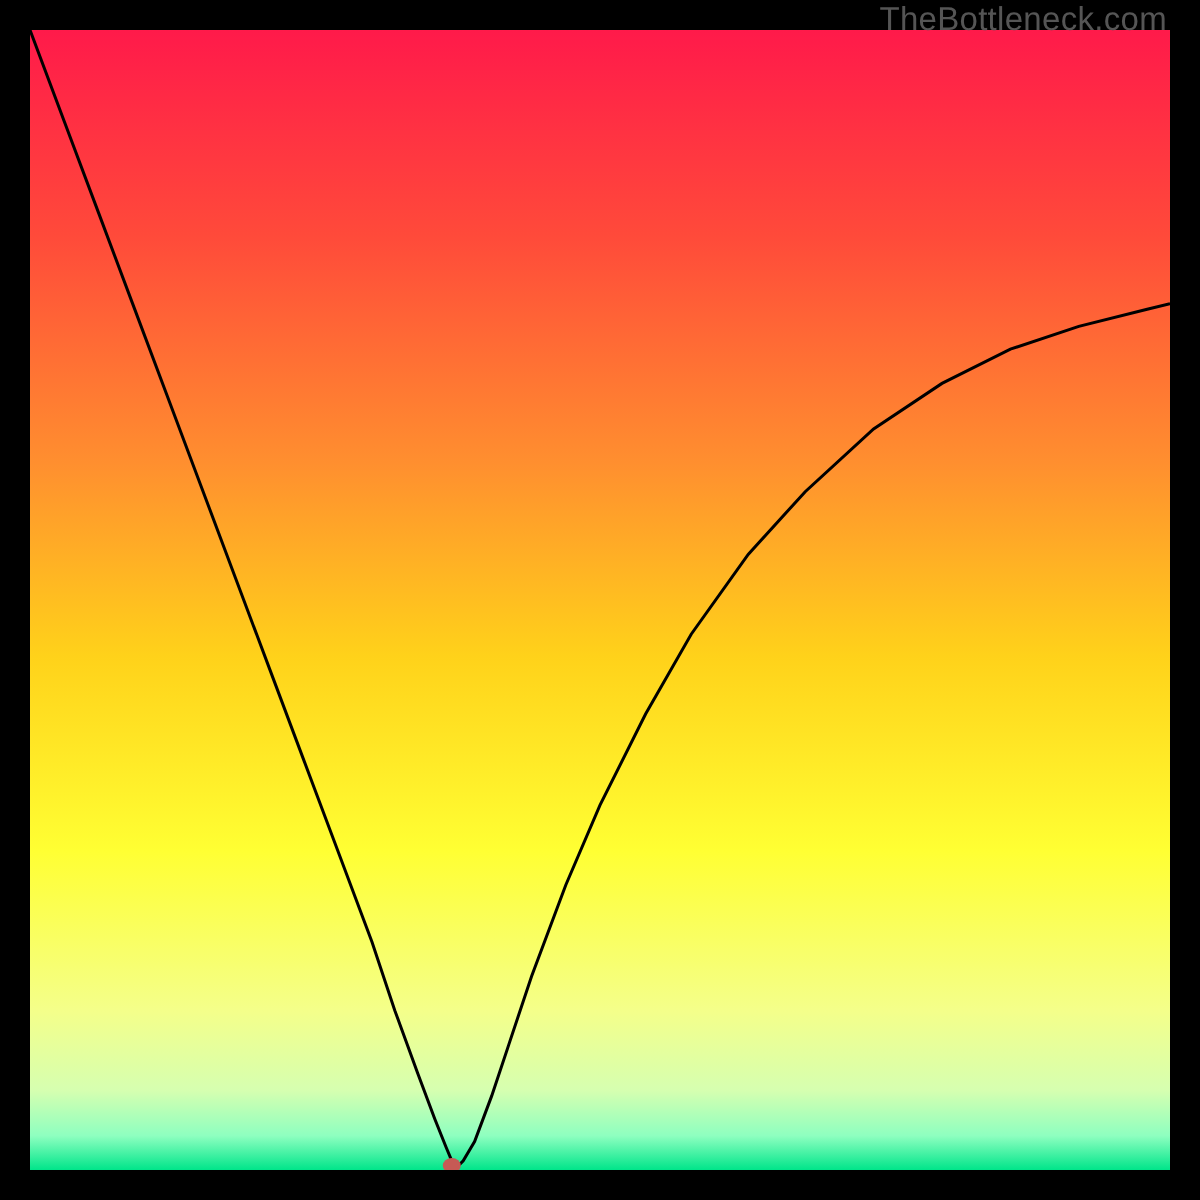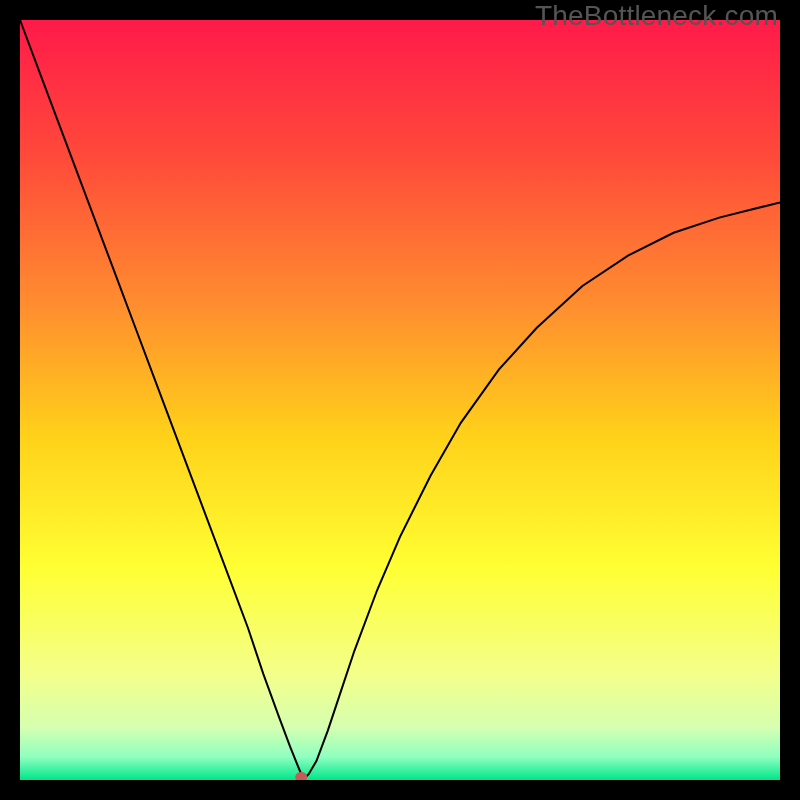--- a/index.html
+++ b/index.html
@@ -23,21 +23,21 @@
     left: 0;
     top: 0;
     width: 760px;
     height: 760px;
   }
   .watermark {
     position: absolute;
     top: 0px;
     right: 22px;
     color: #555;
-    font-size: 28px;
+    font-size: 22px;
     font-weight: 500;
     letter-spacing: 0.2px;
   }
 </style>
 </head>
 <body>
 
 <div class="frame">
   <svg class="plot-area" viewBox="0 0 760 760">
     <defs>

